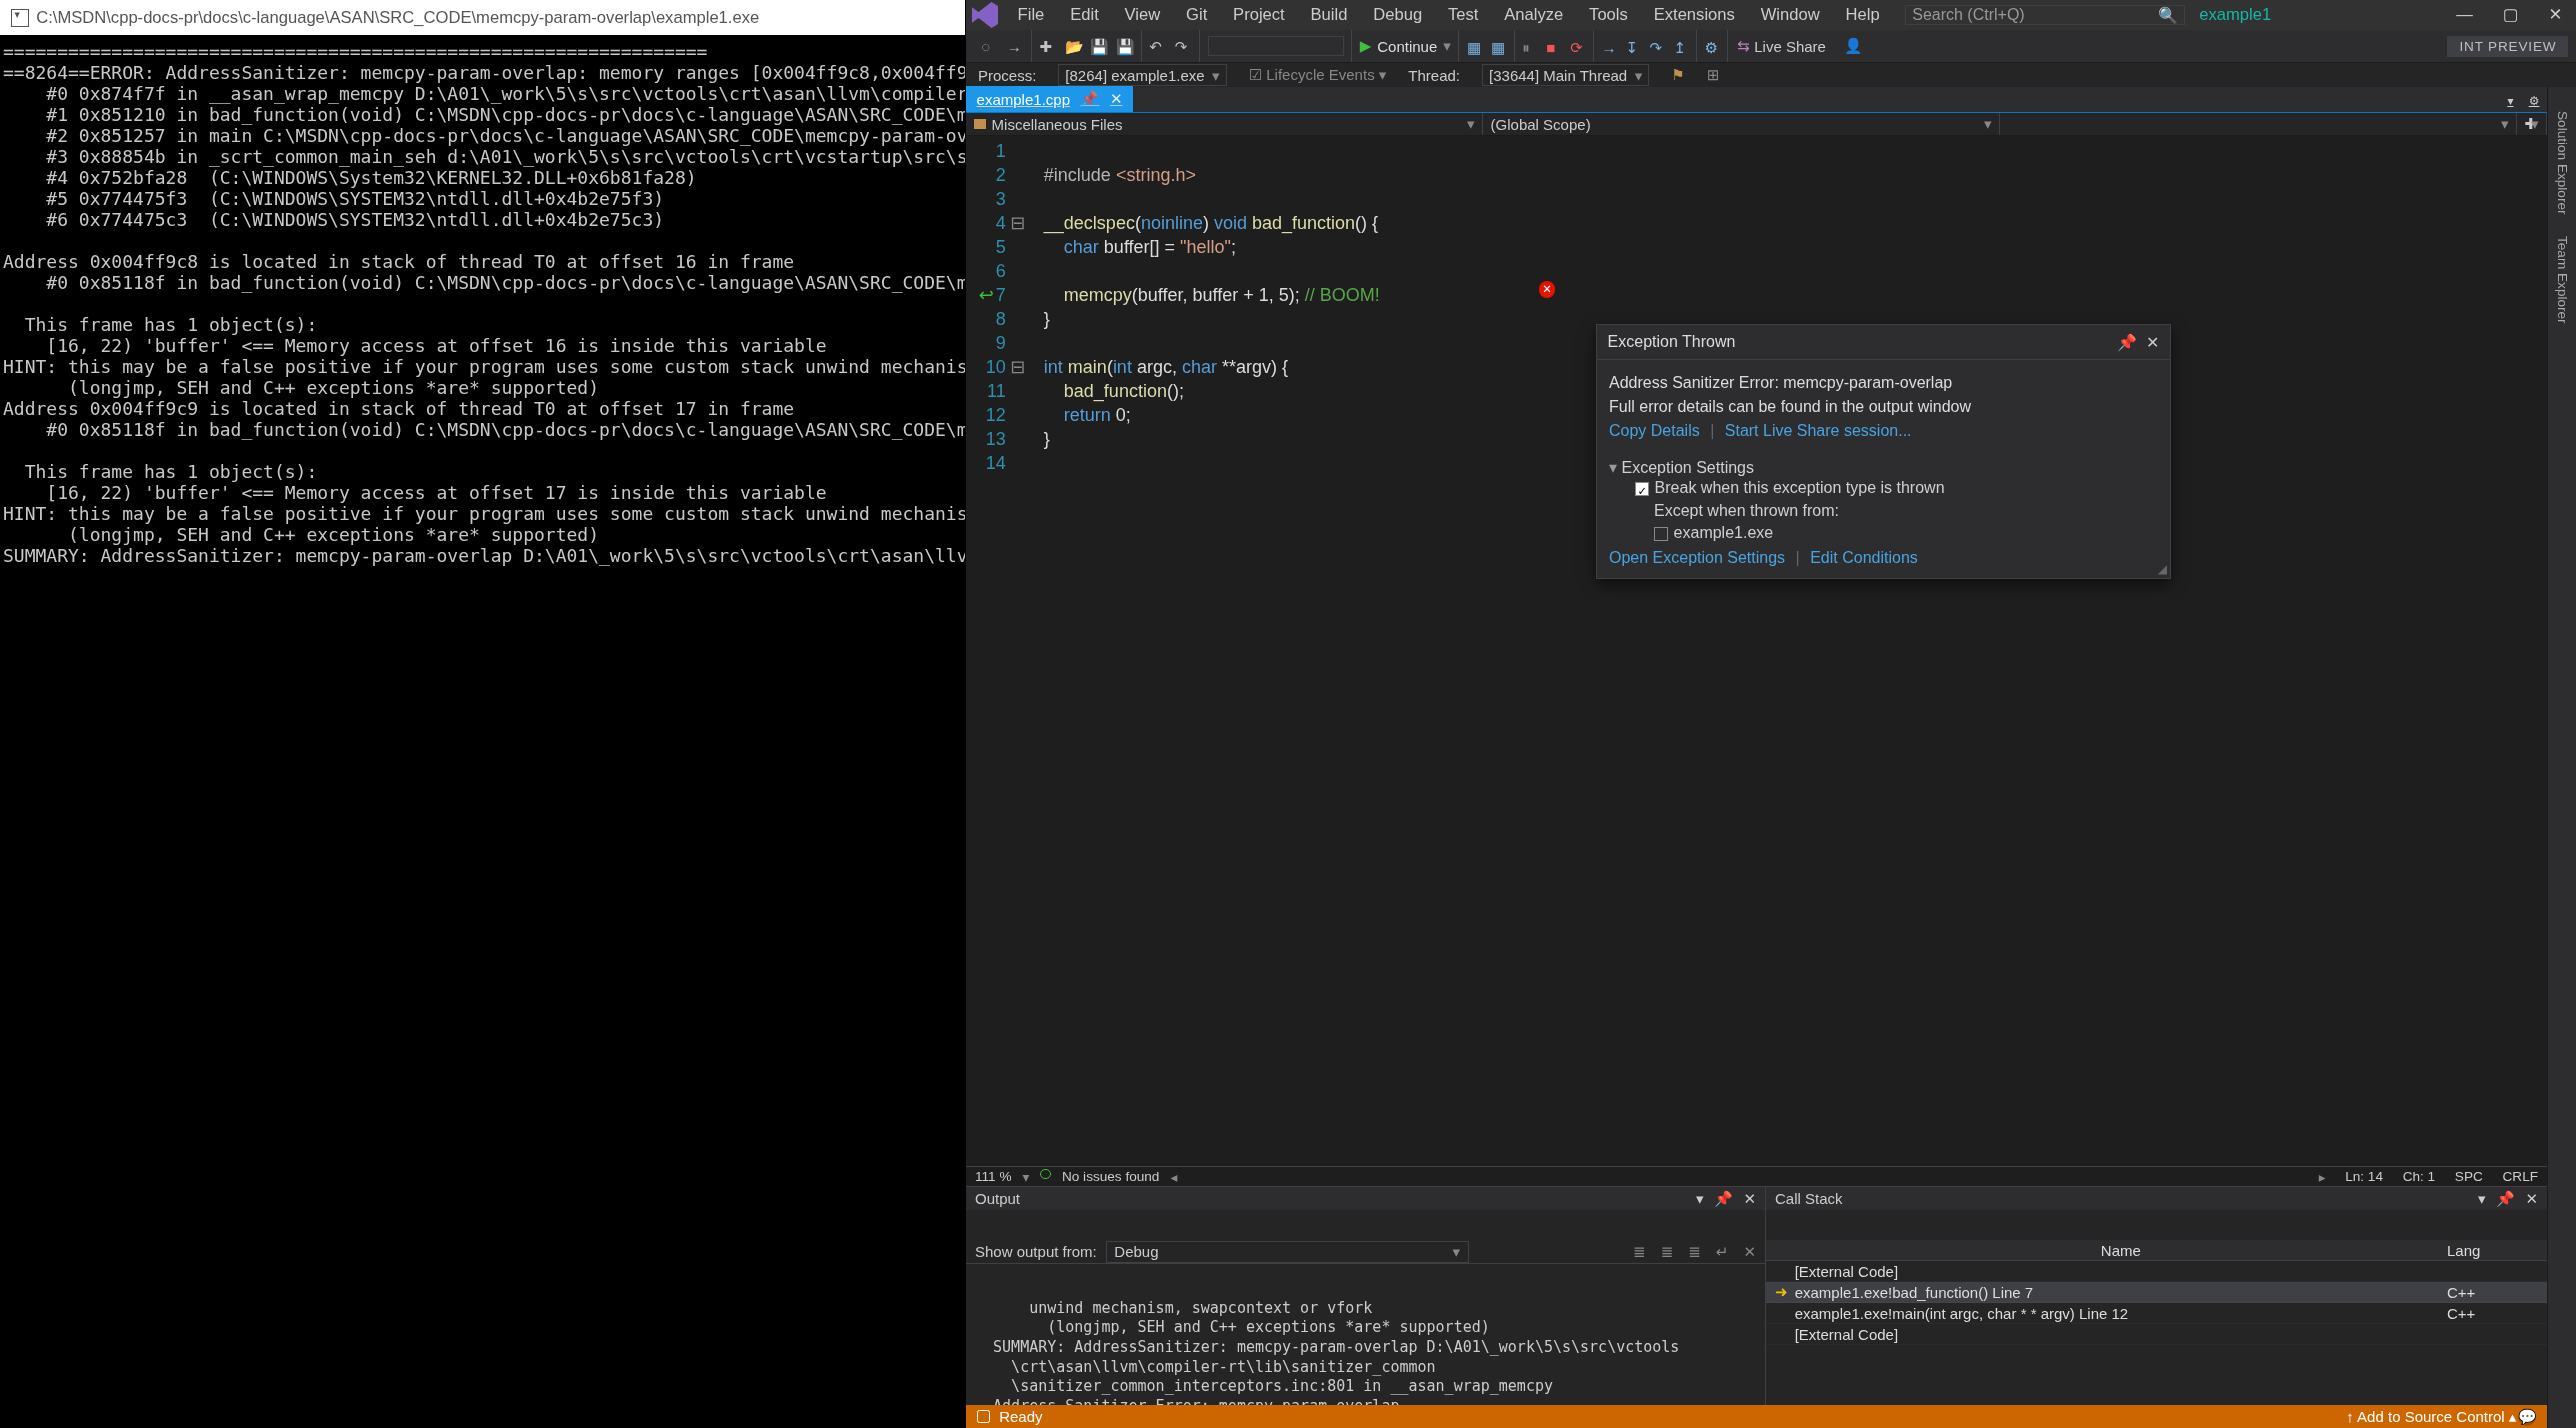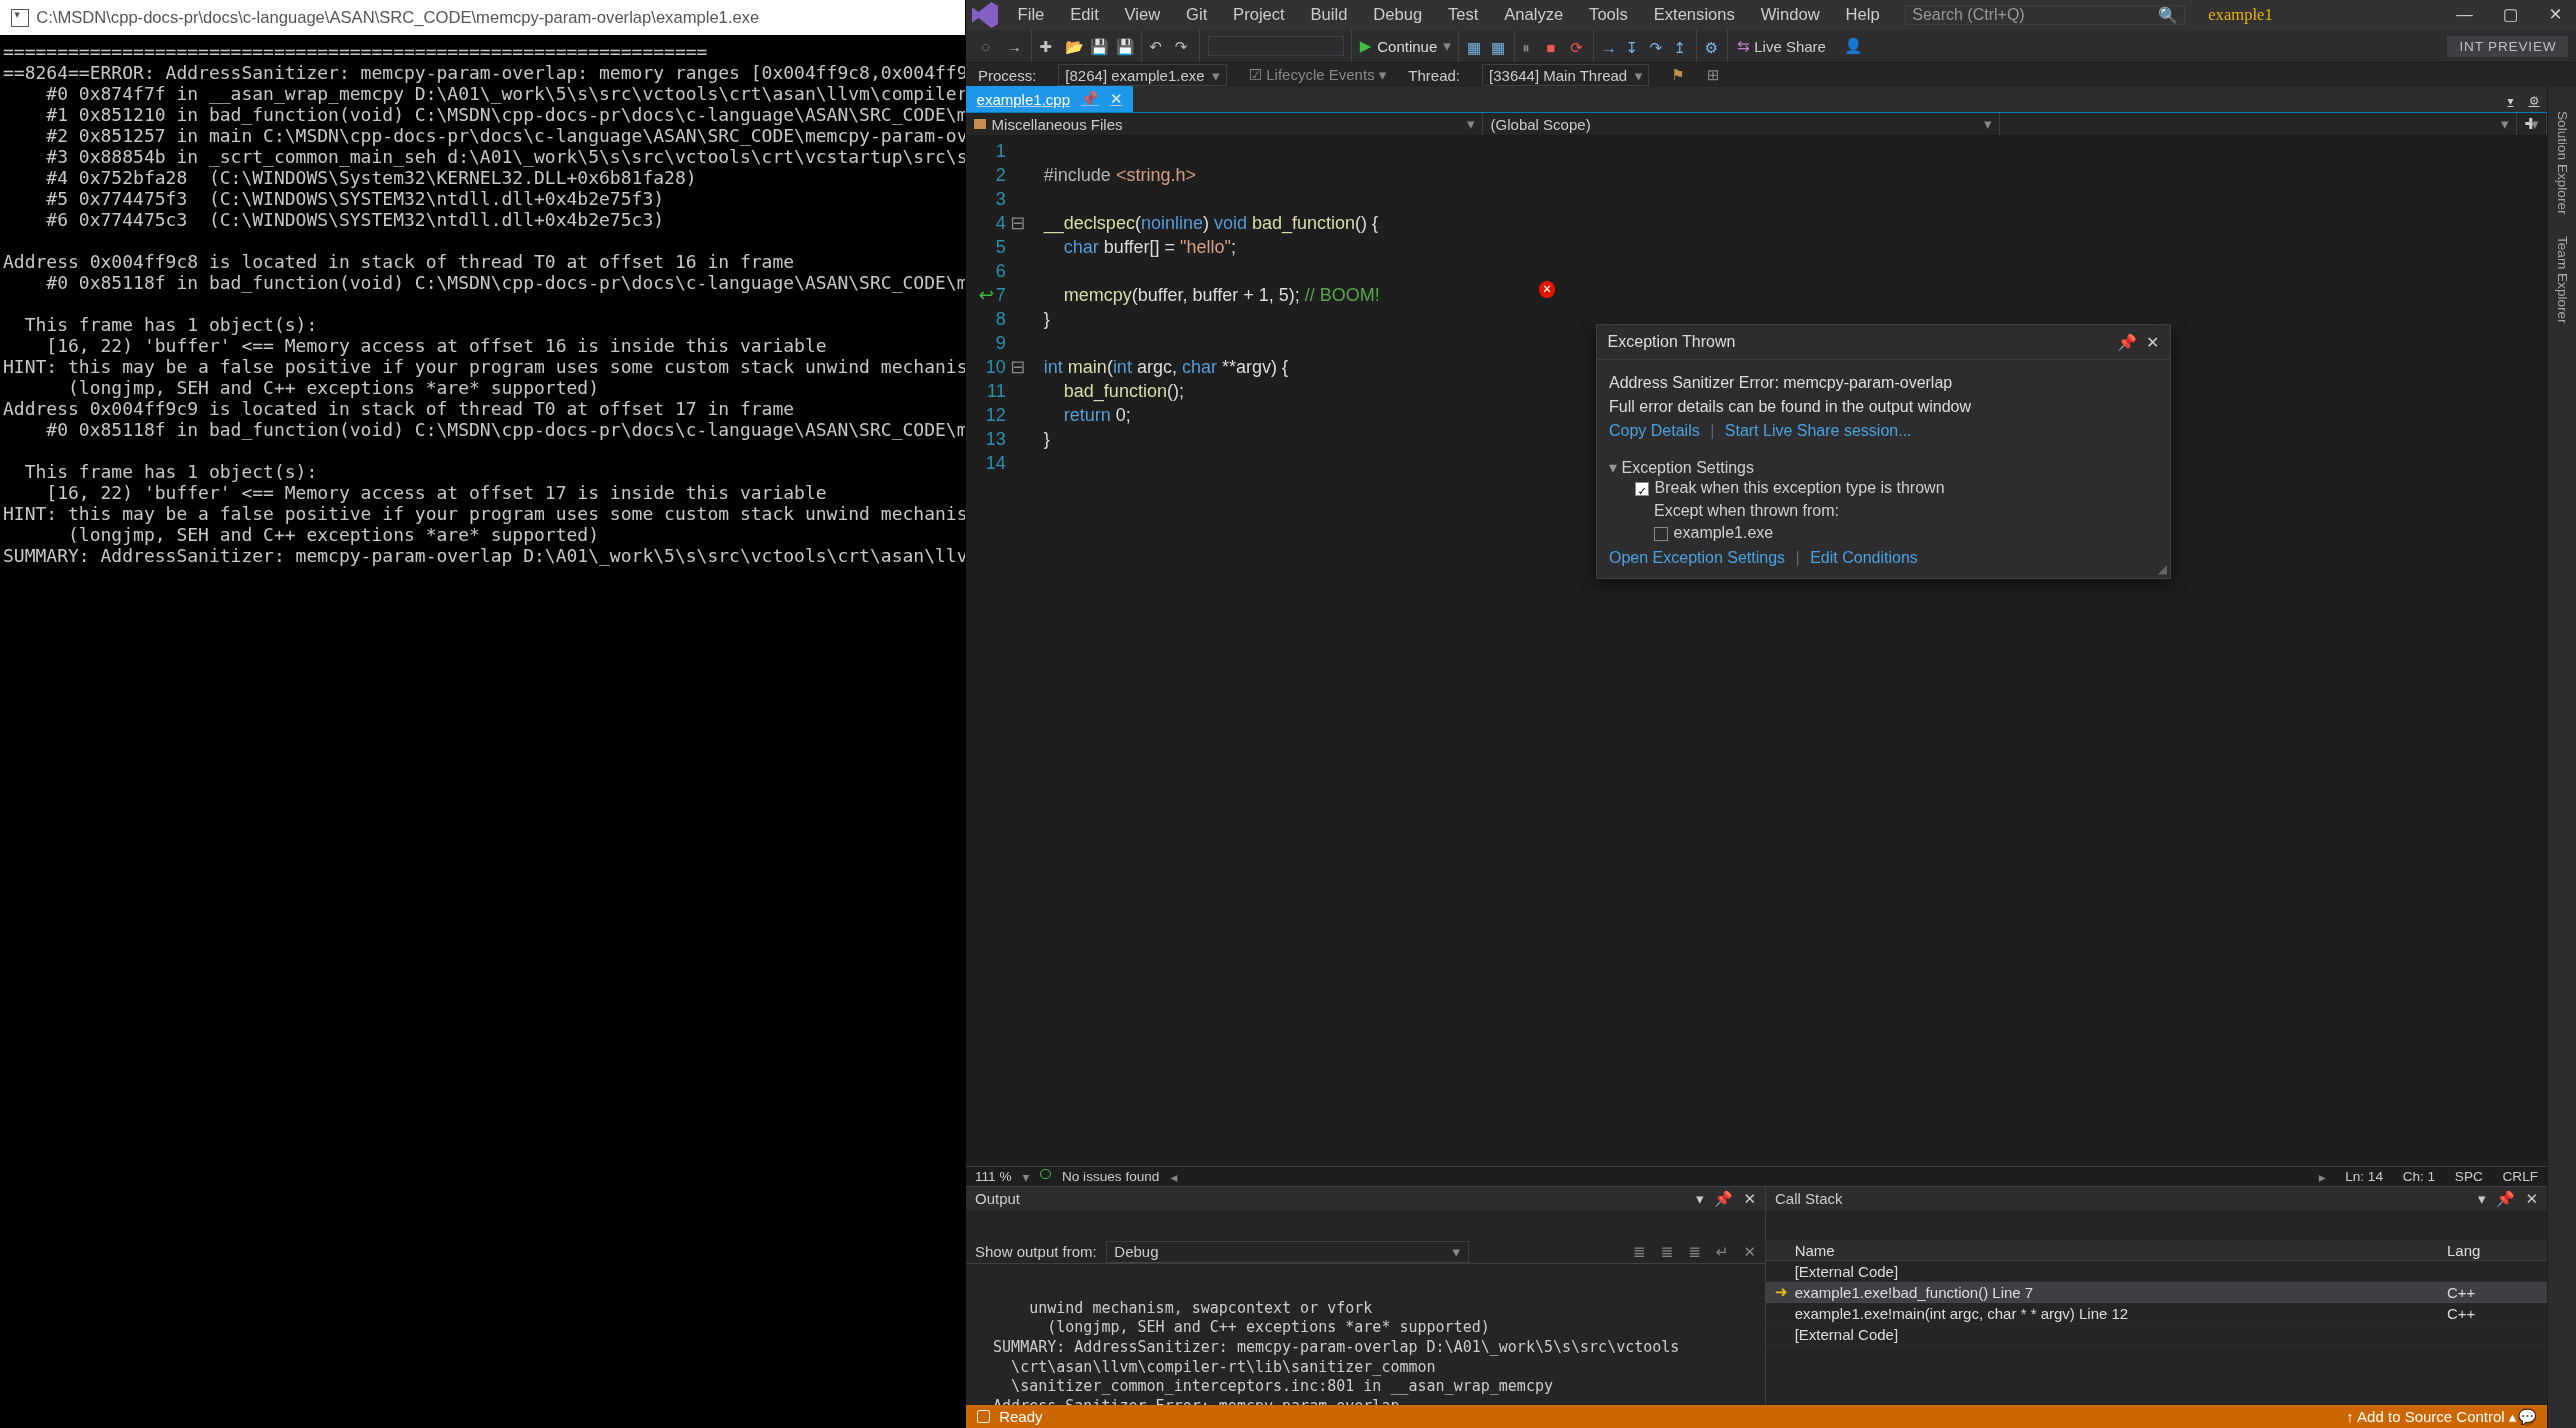--- a/index.html
+++ b/index.html
@@ -12,21 +12,21 @@
   .console .titlebar .cicon::before{content:"▾";position:absolute;left:3px;top:-1.5px;font-size:10.6px;}
   .console pre{flex:1;color:#c8c8c8;font:18px/21px Consolas,monospace;white-space:pre;padding:6px 3px;overflow:hidden;}
   
   .vs{flex:1;height:100%;display:flex;flex-direction:column;background:#2d2d30;color:#d0d0d0;}
   
   .vs .titlebar{height:26px;background:#323233;display:flex;align-items:center;padding:15px 6px;font-size:16.6px;}
   .vs .titlebar .vslogo{width:26px;height:26px;background:#8661c5;margin-right:9px;clip-path:polygon(75% 0,100% 15%,100% 85%,75% 100%,25% 62%,0 80%,0 20%,25% 38%);}
   .vs .menu span{padding:0 10.6px;color:#ccc;cursor:pointer;}
   .vs .search{margin-left:15px;width:280px;height:19.7px;border:0.8px solid #3f3f46;display:flex;align-items:center;padding:0 6px;color:#999;font-size:16px;position:relative;}
   .vs .search .mag{position:absolute;right:6px;}
-  .vs .docname{margin-left:23px;color:#eab308;font-family:Liberation Serif, serif;}
+  .vs .docname{margin-left:14px;color:#14b8a6;}
   .vs .winbtn{margin-left:auto;display:flex;gap:30px;color:#ccc;font-size:16.6px;padding-right:7.6px;}
   .vs .winbtn span{cursor:pointer;}
   
   .toolbar{height:33px;background:#2d2d30;display:flex;align-items:center;padding:0 7.6px;font-size:15px;border-bottom:0.8px solid #1b1b1c;}
   .toolbar .grp{display:flex;align-items:center;gap:9px;padding:0 7.6px;border-right:0.8px solid #444;height:100%;}
   .tb-icon{width:16.6px;height:16.6px;color:#c0c0c0;}
   .tb-dd{width:136px;height:19.7px;border:0.8px solid #3f3f46;}
   .continue{display:flex;align-items:center;gap:6px;color:#ddd;}
   .continue .play{color:#3fbf3f;font-size:15px;}
   .toolbar .intprev{margin-left:auto;background:#3f3f46;color:#bfbfbf;padding:3px 12px;font-size:13.6px;letter-spacing:0.8px;}
@@ -94,21 +94,21 @@
   .panel.stack{width:781px;}
   .phead{height:23px;background:#2d2d30;display:flex;align-items:center;padding:0 9px;font-size:15px;color:#ccc;}
   .phead .ttl{flex:1;}
   .phead .ic{margin-left:10.6px;cursor:pointer;color:#ccc;}
   .ptool{height:24px;display:flex;align-items:center;padding:0 9px;font-size:15px;color:#ccc;gap:9px;border-bottom:0.8px solid #3f3f46;}
   .ptool .sel{border:0.8px solid #3f3f46;padding:1.5px 30px 1.5px 7.6px;position:relative;min-width:363px;}
   .ptool .sel::after{content:"▾";position:absolute;right:7.6px;color:#888;}
   .panel pre{flex:1;font:15px/19.7px Consolas,monospace;color:#ccc;padding:4.5px 9px;white-space:pre;overflow:hidden;}
   .stack .tbl{flex:1;font-size:15px;color:#ddd;}
   .stack .thd{display:flex;background:#2d2d30;border-bottom:0.8px solid #3f3f46;height:21px;align-items:center;padding:0 9px;}
-  .stack .thd .c1{flex:1;} .stack .thd .c2{width:91px;text-align:left;}
+  .stack .thd .c1{flex:1;text-align:center;} .stack .thd .c2{width:91px;text-align:left;}
   .stack .row{display:flex;height:21px;align-items:center;padding:0 9px;border-bottom:0.8px solid rgba(255,255,255,.03);}
   .stack .row .arrow{width:19.7px;color:#f0c000;}
   .stack .row .c1{flex:1;} .stack .row .c2{width:91px;}
   .stack .row.sel{background:#3f3f46;}
   
   .statusbar{height:23px;background:#cc6600;color:#fff;display:flex;align-items:center;padding:0 10.6px;font-size:15px;}
   .statusbar .stat-ico{width:13.6px;height:13.6px;border:1.5px solid #fff;border-radius:2.3px;margin-right:9px;}
   .statusbar .right{margin-left:auto;display:flex;align-items:center;gap:2px;}
   .statusbar .bell{width:18px;height:18px;border-radius:50%;background:rgba(0,0,0,.2);display:flex;align-items:center;justify-content:center;}
 </style>

